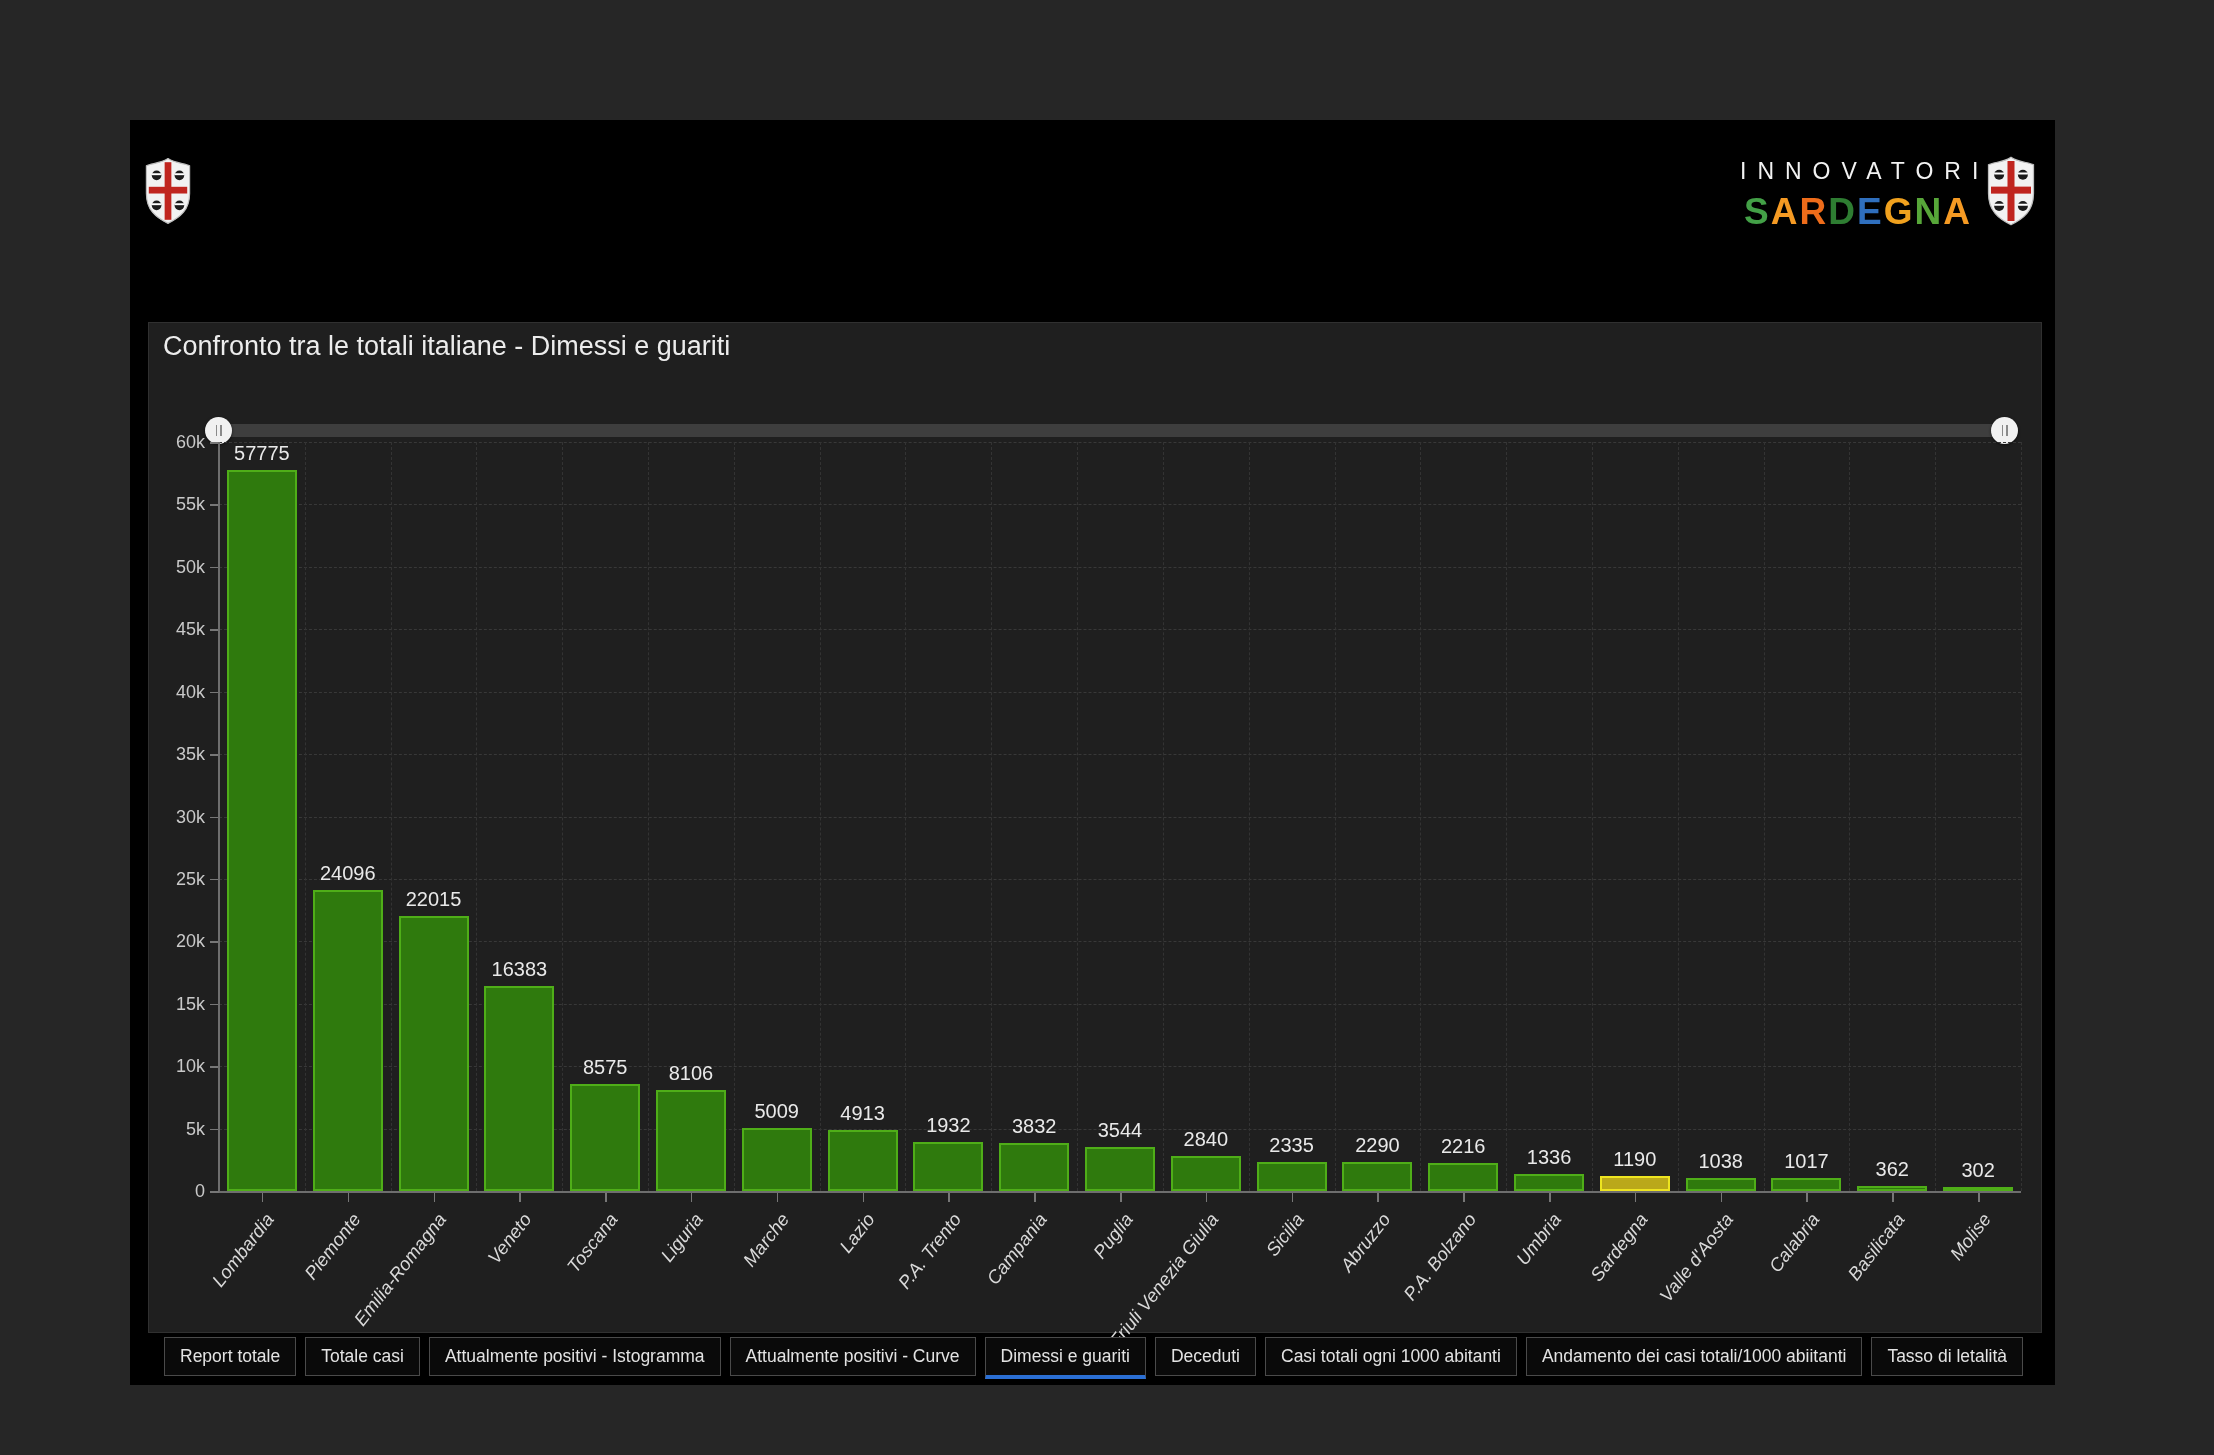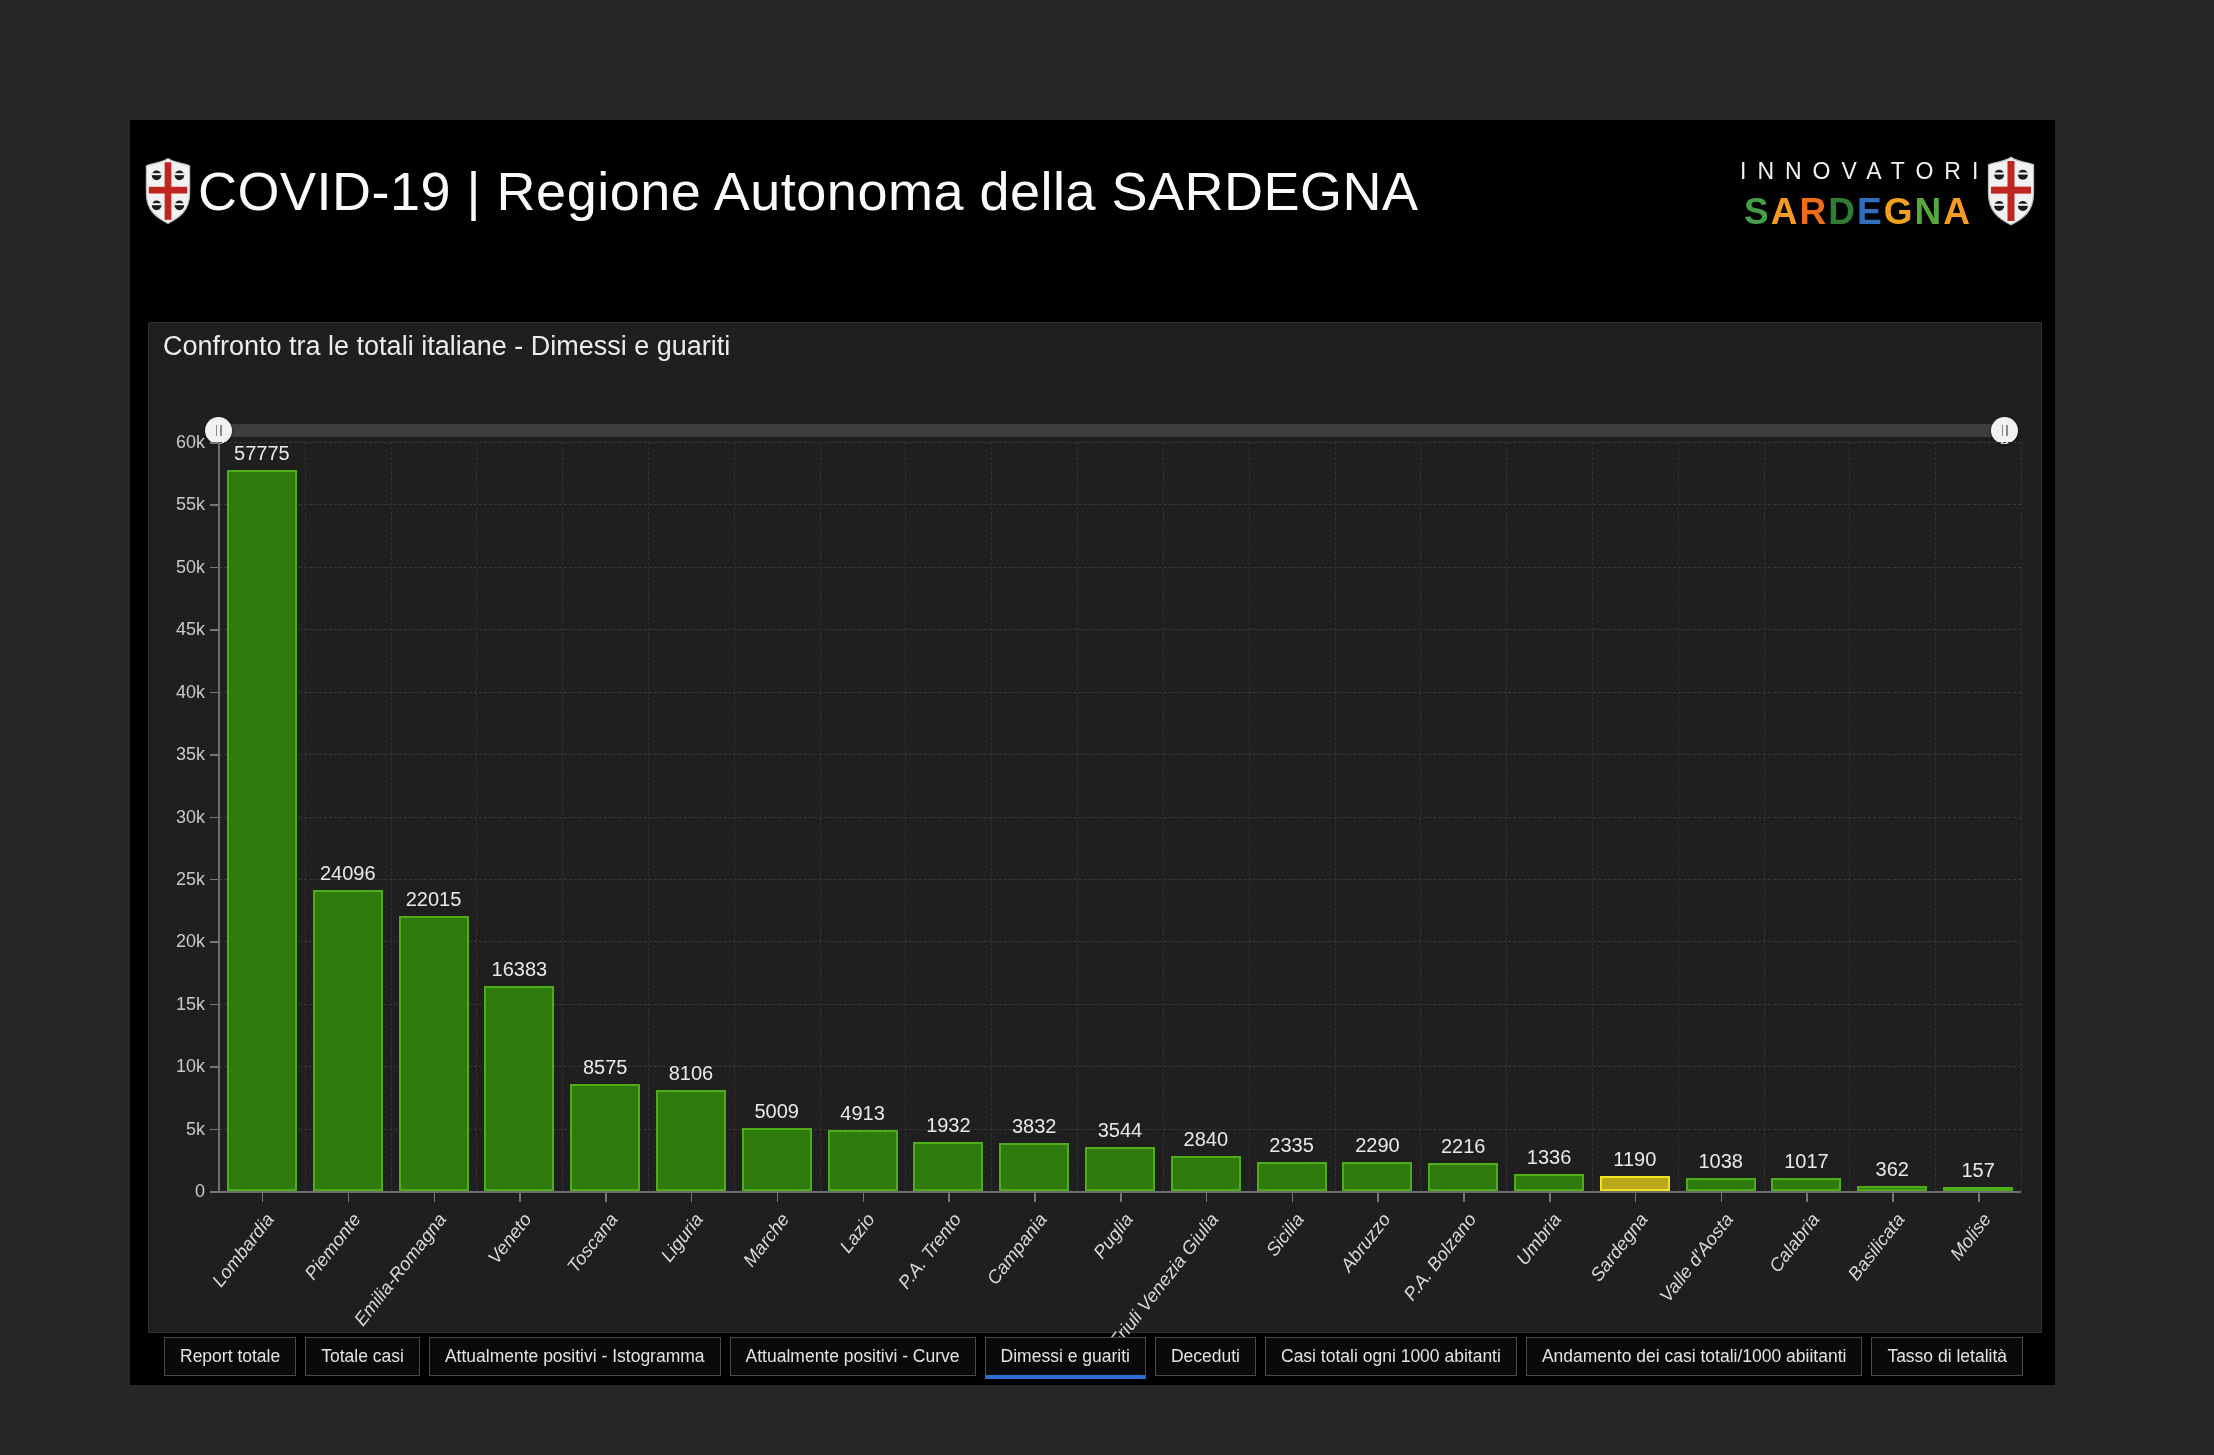--- a/index.html
+++ b/index.html
@@ -68,21 +68,20 @@
           <circle cx="10.5" cy="15" r="4" fill="#1b1b1b"></circle>
             <rect x="6.5" y="13.2" width="8" height="1.6" fill="#fff"></rect>
           <circle cx="29.5" cy="15" r="4" fill="#1b1b1b"></circle>
             <rect x="25.5" y="13.2" width="8" height="1.6" fill="#fff"></rect>
           <circle cx="10.5" cy="40" r="4" fill="#1b1b1b"></circle>
             <rect x="6.5" y="38.2" width="8" height="1.6" fill="#fff"></rect>
           <circle cx="29.5" cy="40" r="4" fill="#1b1b1b"></circle>
             <rect x="25.5" y="38.2" width="8" height="1.6" fill="#fff"></rect>
         </svg>
       </span>
-      <h1 class="title">COVID-19 | Regione Autonoma della SARDEGNA</h1>
       <div class="logo-text">
         <div class="logo-line1">INNOVATORI</div>
         <div class="logo-line2" id="logo-word"><span style="color: rgb(67, 160, 71);">S</span><span style="color: rgb(245, 154, 35);">A</span><span style="color: rgb(238, 108, 26);">R</span><span style="color: rgb(46, 125, 50);">D</span><span style="color: rgb(47, 111, 190);">E</span><span style="color: rgb(240, 161, 30);">G</span><span style="color: rgb(87, 166, 57);">N</span><span style="color: rgb(245, 154, 35);">A</span></div>
       </div>
       <span class="coat coat-right">
         <svg viewBox="0 0 40 56" width="50" height="70">
           <path d="M20 1 C26 5 34 5 38 7 L38 30 C38 44 30 50 20 55 C10 50 2 44 2 30 L2 7 C6 5 14 5 20 1 Z" fill="#f2f2f2" stroke="#bdbdbd" stroke-width="1"></path>
           <rect x="17.2" y="4" width="5.6" height="48" fill="#c0251f"></rect>
           <rect x="4" y="24.5" width="32" height="5.6" fill="#c0251f"></rect>
           <circle cx="10.5" cy="15" r="4" fill="#1b1b1b"></circle>
@@ -284,21 +283,21 @@
           <div class="xlab-anchor" style="left: 1657.48px; top: 886px;">
             <div class="xlab">Calabria</div>
           </div>
           <div class="bar" style="left: 1708.29px; width: 70px; top: 863px; height: 5px;"></div>
           <div class="vlab" style="left: 1743.29px; top: 835px;">362</div>
           <div class="xtick" style="left: 1743.29px; top: 870px; height: 9px;"></div>
           <div class="xlab-anchor" style="left: 1743.29px; top: 886px;">
             <div class="xlab">Basilicata</div>
           </div>
           <div class="bar" style="left: 1794.1px; width: 70px; top: 864px; height: 4px;"></div>
-          <div class="vlab" style="left: 1829.1px; top: 836px;">157</div>
+          <div class="vlab" style="left: 1829.1px; top: 836px;">302</div>
           <div class="xtick" style="left: 1829.1px; top: 870px; height: 9px;"></div>
           <div class="xlab-anchor" style="left: 1829.1px; top: 886px;">
             <div class="xlab">Molise</div>
           </div>
         </div>
     </section>
 
     <nav class="tabs" id="tabs">
         <div class="tab">Report totale</div>
         <div class="tab">Totale casi</div>

